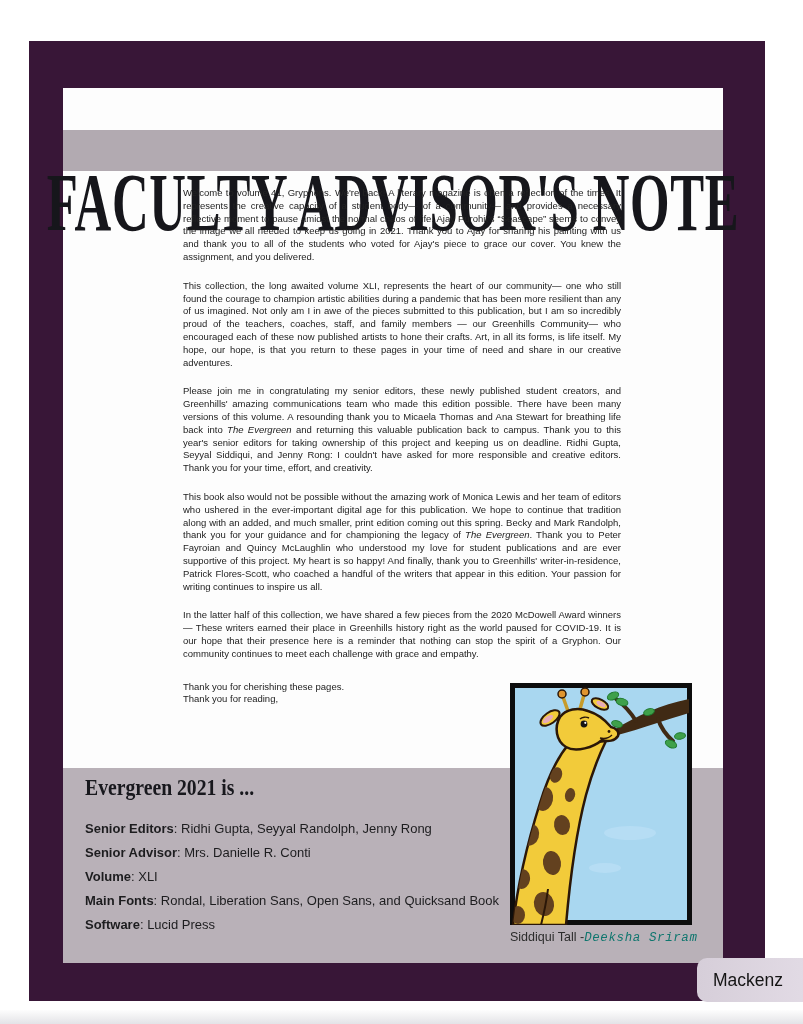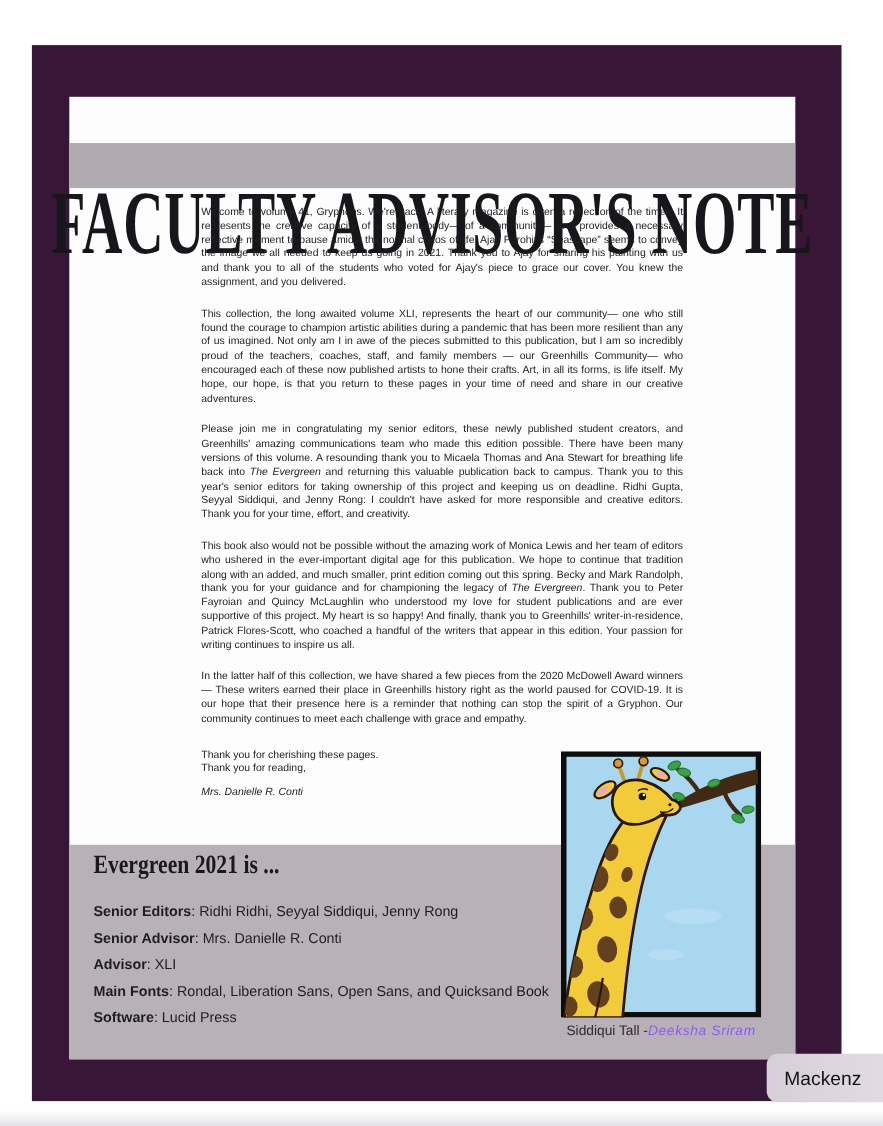--- a/index.html
+++ b/index.html
@@ -57,21 +57,21 @@
   .credits-list strong { font-weight:700; }
 
   .artwork {
     position:absolute; left:447px; top:595px; width:182px; margin:0;
   }
   .art-svg { display:block; }
   .art-caption {
     margin-top:5px; text-align:center; font-size:12.5px; color:#2c2c2c;
     white-space:nowrap;
   }
-  .art-caption .artist { font-style:italic; color:#8b5cf6; letter-spacing:0.6px; }
+  .art-caption .artist { font-style:italic; color:#0f766e; letter-spacing:0.6px;font-family:Liberation Mono, monospace; }
 
   .collab-tag {
     position:absolute; left:697px; top:958px; height:44px; width:130px;
     background:linear-gradient(90deg,var(--tag_bg,#d6ced9),#e4dde7);
     border-radius:10px; display:flex; align-items:center;
     padding-left:16px; box-sizing:border-box;
     font-size:17.5px; color:#141414; z-index:6;
   }
   .window-edge {
     position:absolute; left:0; bottom:0; width:803px; height:14px;
@@ -91,29 +91,28 @@
       <div class="letter">
         <div>
             <p><span>Welcome to volume 41, Gryphons. We're back! A literary magazine is often a reflection of the times. It represents the creative capacity of a student body— of a community— and provides a necessary reflective moment to pause amidst the normal chaos of life. Ajay Purohit's “Seascape” seems to convey the image we all needed to keep us going in 2021. Thank you to Ajay for sharing his painting with us and thank you to all of the students who voted for Ajay's piece to grace our cover. You knew the assignment, and you delivered.</span></p>
             <p><span>This collection, the long awaited volume XLI, represents the heart of our community— one who still found the courage to champion artistic abilities during a pandemic that has been more resilient than any of us imagined. Not only am I in awe of the pieces submitted to this publication, but I am so incredibly proud of the teachers, coaches, staff, and family members — our Greenhills Community— who encouraged each of these now published artists to hone their crafts. Art, in all its forms, is life itself. My hope, our hope, is that you return to these pages in your time of need and share in our creative adventures.</span></p>
             <p><span>Please join me in congratulating my senior editors, these newly published student creators, and Greenhills' amazing communications team who made this edition possible. There have been many versions of this volume. A resounding thank you to Micaela Thomas and Ana Stewart for breathing life back into </span><em>The Evergreen</em><span> and returning this valuable publication back to campus. Thank you to this year's senior editors for taking ownership of this project and keeping us on deadline. Ridhi Gupta, Seyyal Siddiqui, and Jenny Rong: I couldn't have asked for more responsible and creative editors. Thank you for your time, effort, and creativity.</span></p>
             <p><span>This book also would not be possible without the amazing work of Monica Lewis and her team of editors who ushered in the ever-important digital age for this publication. We hope to continue that tradition along with an added, and much smaller, print edition coming out this spring. Becky and Mark Randolph, thank you for your guidance and for championing the legacy of </span><em>The Evergreen</em><span>. Thank you to Peter Fayroian and Quincy McLaughlin who understood my love for student publications and are ever supportive of this project. My heart is so happy! And finally, thank you to Greenhills' writer-in-residence, Patrick Flores-Scott, who coached a handful of the writers that appear in this edition. Your passion for writing continues to inspire us all.</span></p>
             <p><span>In the latter half of this collection, we have shared a few pieces from the 2020 McDowell Award winners— These writers earned their place in Greenhills history right as the world paused for COVID-19. It is our hope that their presence here is a reminder that nothing can stop the spirit of a Gryphon. Our community continues to meet each challenge with grace and empathy.</span></p>
           </div>
         <p class="closing-1">Thank you for cherishing these pages.</p>
         <p class="closing-2">Thank you for reading,</p>
-        <p class="signature">Mrs. Danielle R. Conti</p>
       </div>
 
       <div class="credits-band">
         <h2 class="credits-heading">Evergreen 2021 is ...</h2>
         <ul class="credits-list">
-            <li><strong>Senior Editors</strong><span>: Ridhi Ridhi, Seyyal Siddiqui, Jenny Rong</span></li>
+            <li><strong>Senior Editors</strong><span>: Ridhi Gupta, Seyyal Randolph, Jenny Rong</span></li>
             <li><strong>Senior Advisor</strong><span>: Mrs. Danielle R. Conti</span></li>
-            <li><strong>Advisor</strong><span>: XLI</span></li>
+            <li><strong>Volume</strong><span>: XLI</span></li>
             <li><strong>Main Fonts</strong><span>: Rondal, Liberation Sans, Open Sans, and Quicksand Book</span></li>
             <li><strong>Software</strong><span>: Lucid Press</span></li>
           </ul>
       </div>
 
       <figure class="artwork">
         <svg class="art-svg" width="182" height="242" viewBox="0 0 182 242">
           <defs>
             <path id="neckbody" d="M58,62 C48,74 38,94 30,120 C18,158 8,198 3,242 L56,242 C60,196 66,150 76,112 C82,90 88,74 96,58 Z"></path>
             <clipPath id="neckclip">

